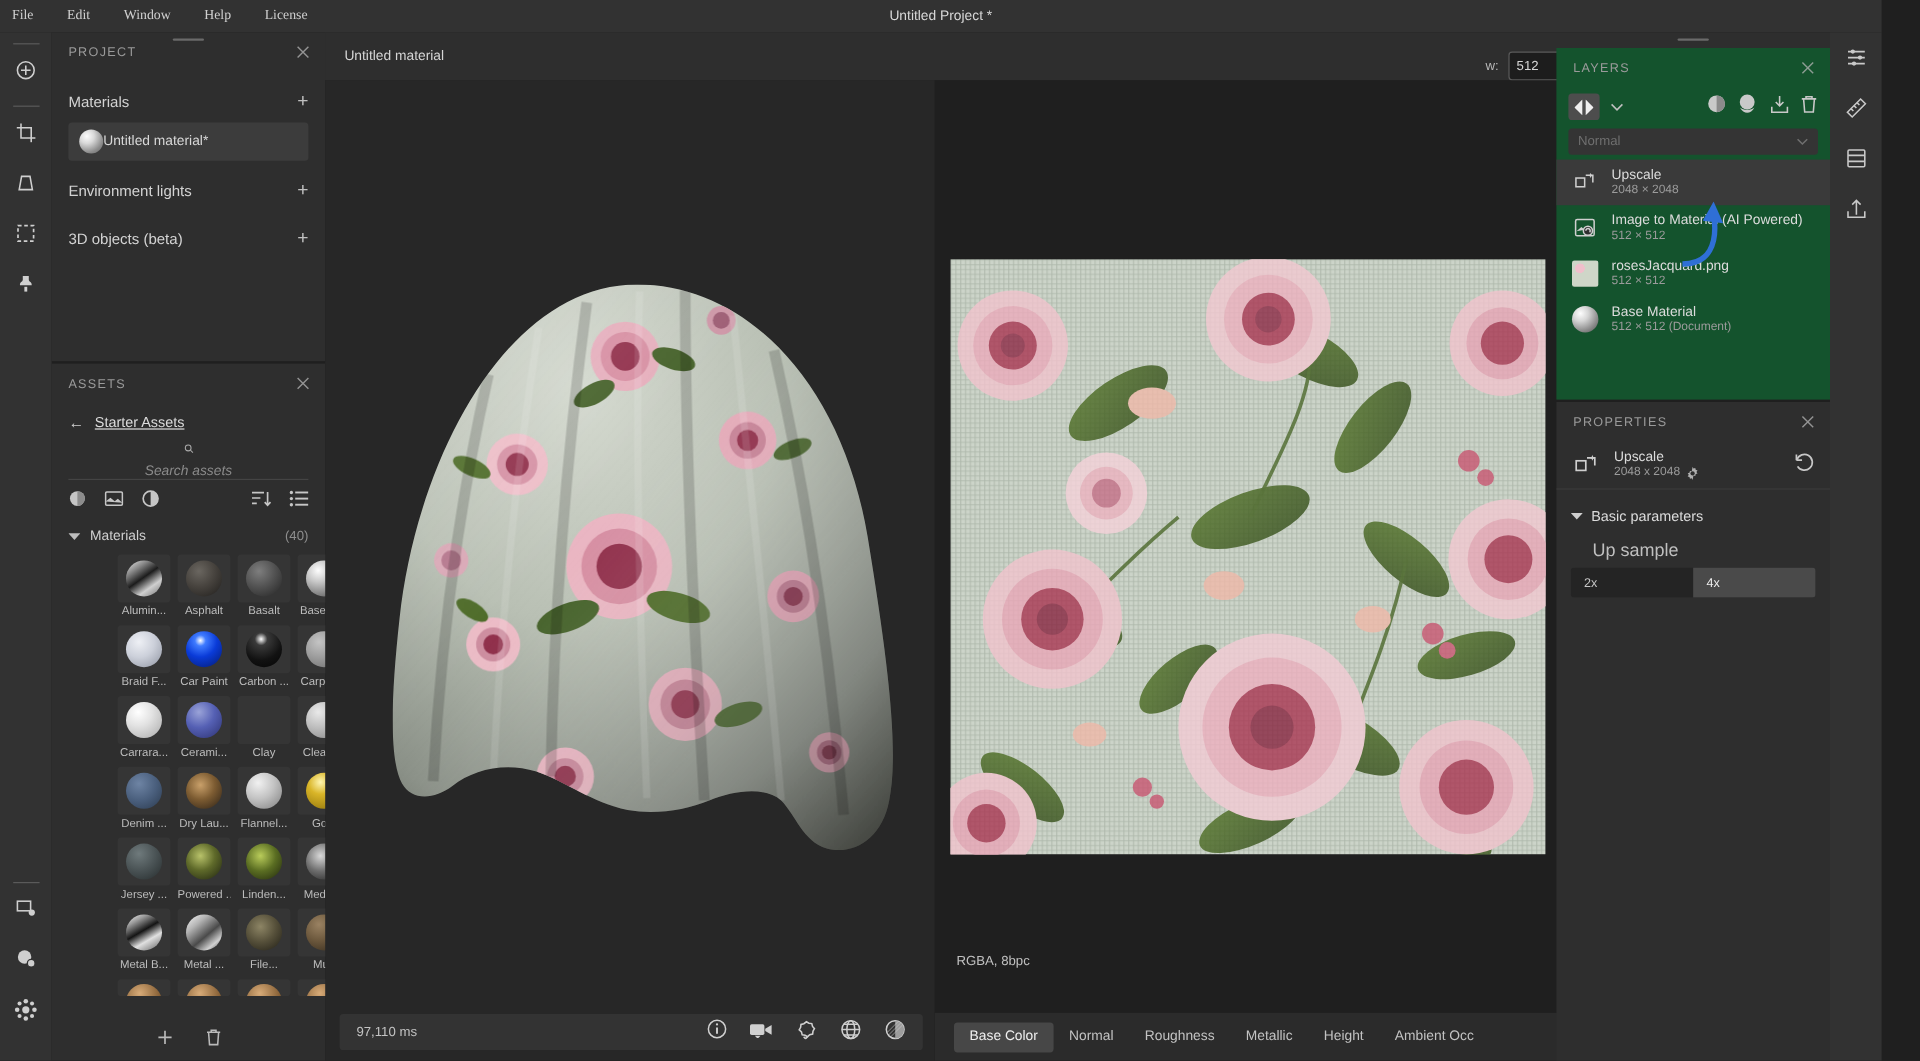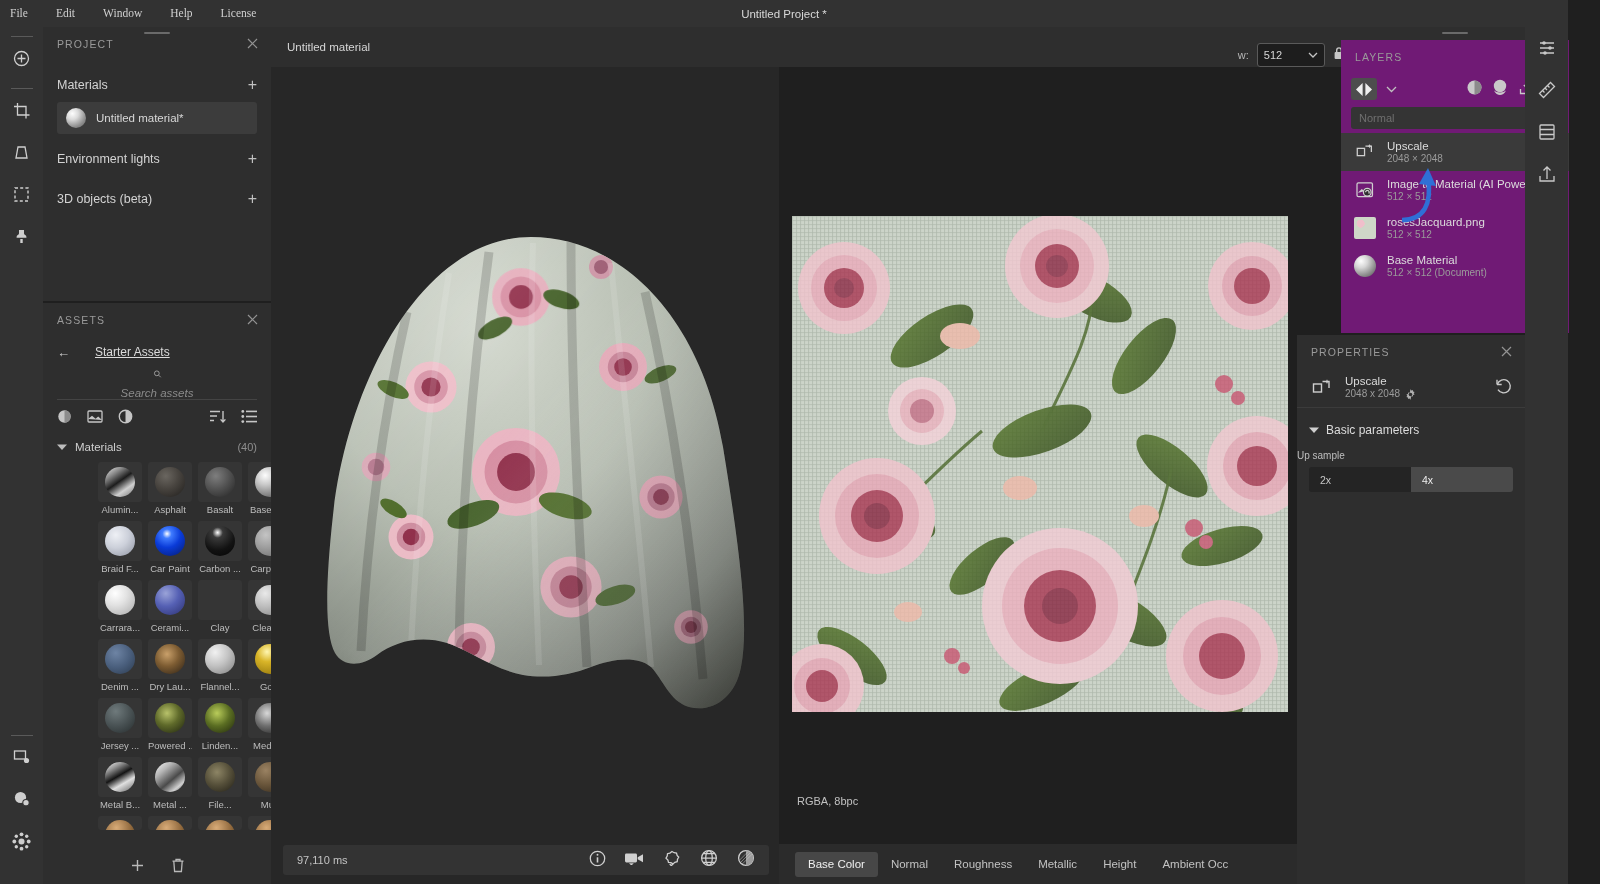--- a/index.html
+++ b/index.html
@@ -32,30 +32,30 @@
   .panel-head { height:33px; display:flex; align-items:center; padding:0 14px; position:relative; }
   .panel-title { font-size:10.5px; letter-spacing:1.1px; color:#9a9a9a; }
   .panel-x { position:absolute; right:11px; top:9px; width:15px; height:15px; opacity:.75; }
   .grip { position:absolute; left:50%; transform:translateX(-50%); top:5px; width:26px; height:2px;
      background:#6a6a6a; border-radius:1px; }
   .prow { display:flex; align-items:center; justify-content:space-between; padding:0 14px;
      height:30px; margin-top:10px; }
   .prow .lbl { font-size:12.5px; color:#d3d3d3; }
   .plus { font-size:16px; color:#c0c0c0; line-height:1; }
   .matchip { margin:2px 14px 0 14px; height:32px; background:#3c3c3c; border-radius:3px;
-     display:flex; align-items:center; padding:16px 9px; gap:10px; }
+     display:flex; align-items:center; padding:16px 9px; }
   .sphere { width:20px; height:20px; border-radius:50%;
      background:radial-gradient(circle at 32% 28%, #fdfdfd 0%, #dadada 30%, #8d8d8d 68%, #5e5e5e 100%); }
   .matchip .nm { font-size:11.5px; color:#d8d8d8; }
 
   
   .assets { position:absolute; left:43px; top:303px; width:228px; height:581px; background:#2e2e2e; }
   .starter { display:flex; align-items:center; gap:9px; padding:0 14px; height:24px; margin-top:4px; }
   .starter .bk { font-size:13px; color:#d0d0d0; }
-  .starter .lnk { font-size:12px; color:#dcdcdc; text-decoration:underline;margin-left:16px; }
+  .starter .lnk { font-size:12px; color:#dcdcdc; text-decoration:underline; }
   .search { display:flex; align-items:center; gap:9px; height:30px; margin:6px 14px 0 14px;
      border-bottom:1px solid #444;flex-direction:column; }
   .search .ph { font-size:11.5px; color:#8b8b8b; font-style:italic; }
   .filters { display:flex; align-items:center; height:36px; padding:0 14px; gap:15px; }
   .filters .sp { flex:1 1 auto; }
   .cathead { display:flex; align-items:center; padding:0 14px; height:22px; gap:8px; }
   .cathead .cn { font-size:11.5px; color:#cfcfcf; }
   .cathead .cc { margin-left:auto; font-size:11px; color:#8e8e8e; }
   .grid { display:grid; grid-template-columns:repeat(4,44px); gap:6px 6px;
      padding:4px 0 0 55px; }
@@ -97,21 +97,21 @@
      border:2px solid #2f6fd6; border-radius:50%; }
   .chanbar { position:absolute; left:0; bottom:0; width:746px; height:40px; background:#2b2b2b;
      display:flex; align-items:center; padding-left:16px; gap:0; }
   .chan { height:25px; padding:0 13px; display:flex; align-items:center; font-size:11.5px;
      color:#c2c2c2; border-radius:3px; }
   .chan.on { background:#474747; color:#f0f0f0; }
   .zoomsel { margin-left:auto; margin-right:14px; display:flex; align-items:center; gap:13px;
      font-size:11px; color:#cacaca; }
 
   
-  .layers { position:absolute; left:1341px; top:40px; width:228px; height:293px; background:#701a75; }
+  .layers { position:absolute; left:1297px; top:40px; width:228px; height:293px; background:#14532d; }
   .lay-toolbar { height:32px; display:flex; align-items:center; padding:0 10px; gap:9px; }
   .togbox { width:26px; height:22px; background:#4d4d4d; border-radius:3px;
      display:flex; align-items:center; justify-content:center; }
   .lay-toolbar .sp { flex:1 1 auto; }
   .blend { margin:2px 10px 0 10px; height:22px; background:#343434; border-radius:3px;
      display:flex; align-items:center; padding:0 8px; font-size:11px; color:#6f6f6f; }
   .blend .cv { margin-left:auto; }
   .lrow { height:38px; display:flex; align-items:center; gap:10px; padding:0 12px; }
   .lrow.sel { background:#3a3a3a; }
   .lthumb { width:24px; height:24px; border-radius:3px; display:flex; align-items:center;
@@ -119,21 +119,21 @@
   .lname { font-size:11.5px; color:#dcdcdc; line-height:1.25; }
   .lsub { font-size:10px; color:#9b9b9b; line-height:1.25; }
 
   
   .props { position:absolute; left:1297px; top:335px; width:228px; height:549px; background:#2e2e2e; }
   .prop-head2 { height:40px; display:flex; align-items:center; gap:10px; padding:0 12px;
      border-bottom:1px solid #3b3b3b; }
   .prop-head2 .undo { margin-left:auto; }
   .sect { display:flex; align-items:center; gap:7px; padding:0 12px; height:28px; margin-top:8px;text-align:center; }
   .sect .t { font-size:12px; color:#dcdcdc; }
-  .fieldlbl { font-size:10px; color:#bfbfbf; padding:0 0; margin-top:6px; }
+  .fieldlbl { font-size:15px; color:#bfbfbf; padding:0 30px; margin-top:6px; }
   .segs { display:flex; margin:6px 12px 0 12px; height:25px; border-radius:3px; overflow:hidden; }
   .seg { flex:1 1 0; display:flex; align-items:center; padding-left:11px; font-size:10.5px;
      background:#242424; color:#c6c6c6; }
   .seg.on { background:#4a4a4a; color:#efefef; }
 
   .arrow-ann { position:absolute; left:1398px; top:168px; width:40px; height:58px; pointer-events:none; }
 </style>
 </head>
 <body>
 

